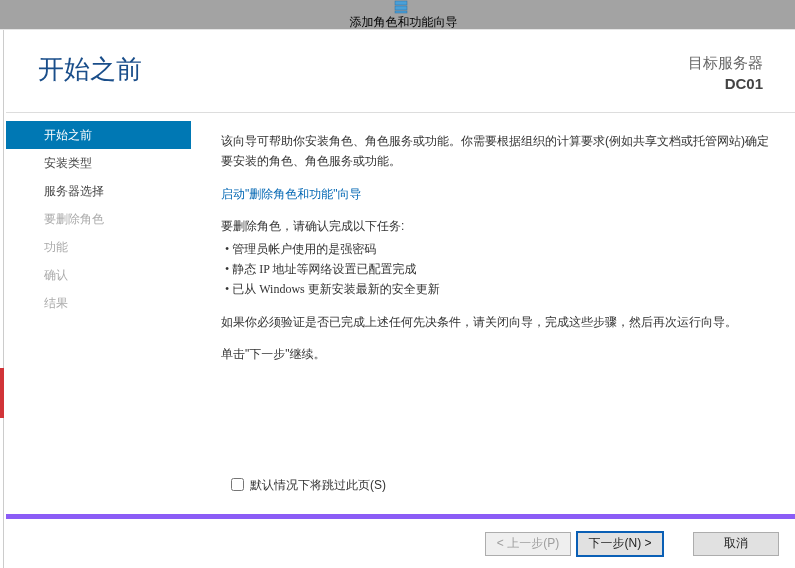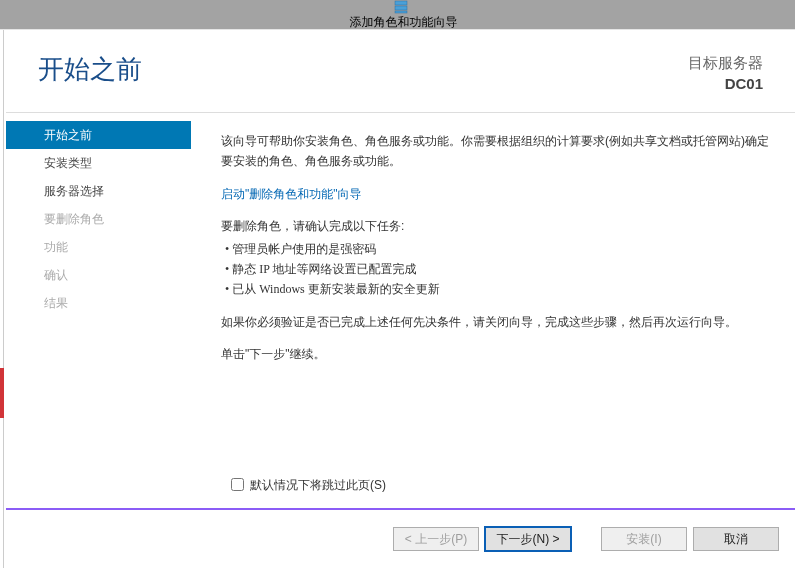--- a/index.html
+++ b/index.html
@@ -143,22 +143,22 @@
     display: flex;
     align-items: flex-end;
     font-size: 12px;
     color: #333;
   }
   .skip-row input { margin-right:6px; width:13px; height:13px; }
   
   .footer {
     position: absolute;
     left: 0; right:0; bottom:0;
-    height: 60px;
-    border-top: 2px solid #8b5cf6;
+    height: 54px;
+    border-top: 5px solid #8b5cf6;
     display: flex;
     align-items: center;
     justify-content: flex-end;
     padding: 0 16px;
     gap: 6px;
     background:#fff;
   }
   .btn {
     min-width: 86px;
     height: 24px;
@@ -254,17 +254,16 @@
 
   <label class="skip-row">
     <input type="checkbox" style="">
     <span>默认情况下将跳过此页(S)</span>
   </label>
 
   <div class="footer">
     <button class="btn" disabled="">&lt; 上一步(P)</button>
     <button class="btn primary">下一步(N) &gt;</button>
     <span class="btn-gap"></span>
-    <button class="btn" disabled="">安装(I)</button>
     <button class="btn">取消</button>
   </div>
 
 </div>
 
 </body></html>

